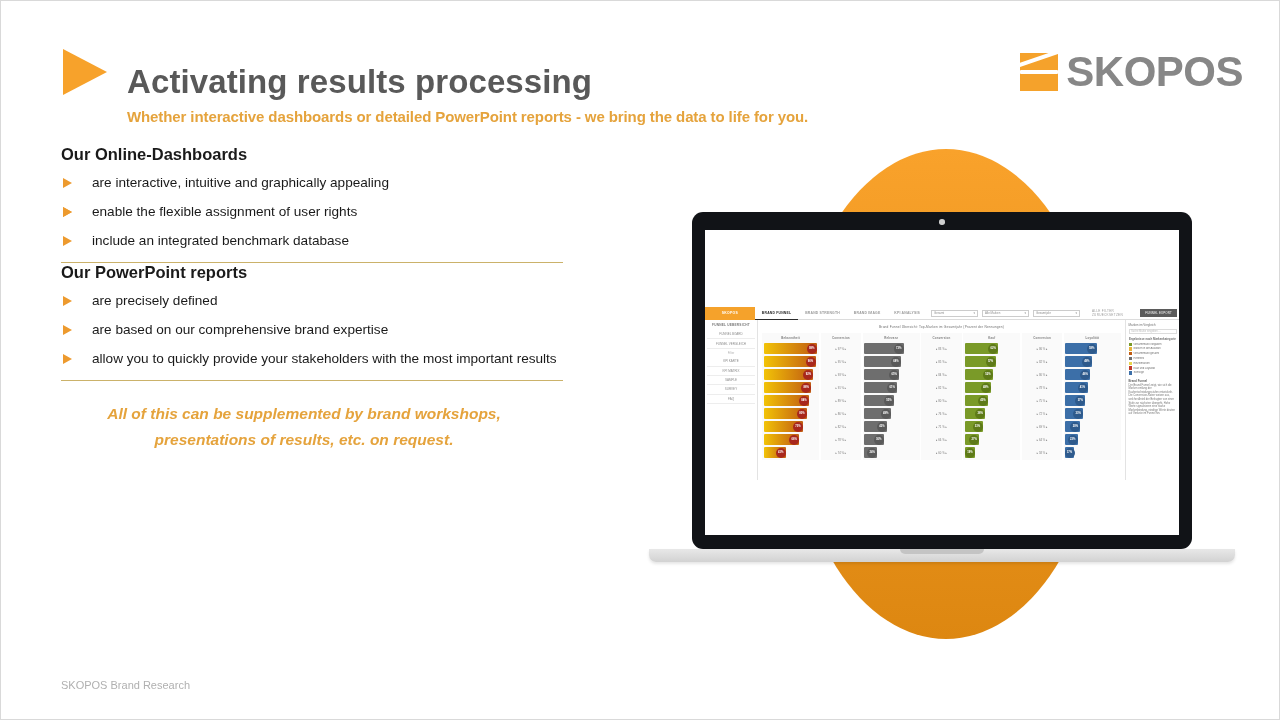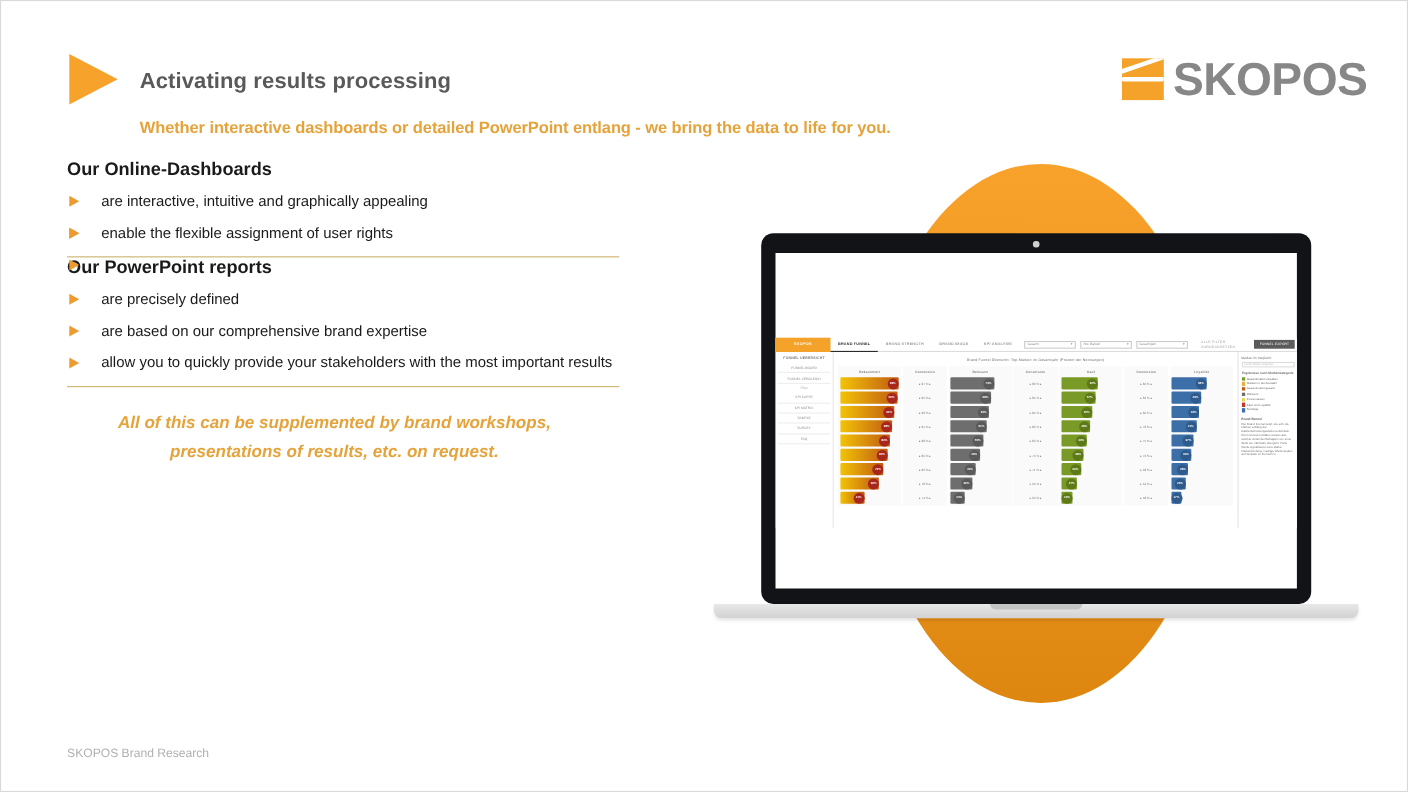--- a/index.html
+++ b/index.html
@@ -20,21 +20,21 @@
   
   .header-arrow {
     position: absolute; left: 62px; top: 48px;
     width: 0; height: 0;
     border-left: 44px solid #F7A22B;
     border-top: 23px solid transparent;
     border-bottom: 23px solid transparent;
   }
   .title {
     position: absolute; left: 126px; top: 62px;
-    font-size: 20px; font-weight: bold; color: #595959;
+    font-size: 33px; font-weight: bold; color: #595959;
     letter-spacing: 0.1px;
   }
   .subtitle {
     position: absolute; left: 126px; top: 107px;
     font-size: 15px; font-weight: bold; color: #E5A33C;
     letter-spacing: -0.1px;
   }
 
   
   .logo { position: absolute; right: 36px; top: 50px; display: flex; align-items: center; }
@@ -220,39 +220,39 @@
   .rtext-h { font-size:2.9px; color:#5f5f5f; font-weight:bold; margin-top:4px; }
   .rtext { font-size:2.7px; color:#777; line-height:3.6px; margin-top:1px; }
 </style>
 </head>
 <body>
 
 <div class="slide">
 
   <div class="header-arrow"></div>
   <div class="title">Activating results processing</div>
-  <div class="subtitle">Whether interactive dashboards or detailed PowerPoint entlang - we bring the data to life for you.</div>
+  <div class="subtitle">Whether interactive dashboards or detailed PowerPoint reports - we bring the data to life for you.</div>
 
   <div class="logo">
     <div class="logo-mark">
       <div class="slash"></div>
         <div class="bar"></div>
     </div>
     <div class="logo-text">SKOPOS</div>
   </div>
 
   <div class="col-left">
 
     <div>
       <div class="sec-title">Our Online-Dashboards</div>
       <ul class="bullets">
         <li><span class="tri"></span><span>are interactive, intuitive and graphically appealing</span></li>
         <li><span class="tri"></span></li>
         <li><span class="tri"></span><span>enable the flexible assignment of user rights</span></li>
-        <li><span class="tri"></span></li>
+        <li><span class="tri"></span><span>include an integrated benchmark database</span></li>
       </ul>
       <div class="rule"></div>
     </div>
 
     <div style="margin-top:0">
       <div class="sec-title">Our PowerPoint reports</div>
       <ul class="bullets">
         <li><span class="tri"></span><span>are precisely defined</span></li>
         <li><span class="tri"></span><span>are based on our comprehensive brand expertise</span></li>
         <li><span class="tri"></span><span>allow you to quickly provide your stakeholders with the most important results</span></li>

